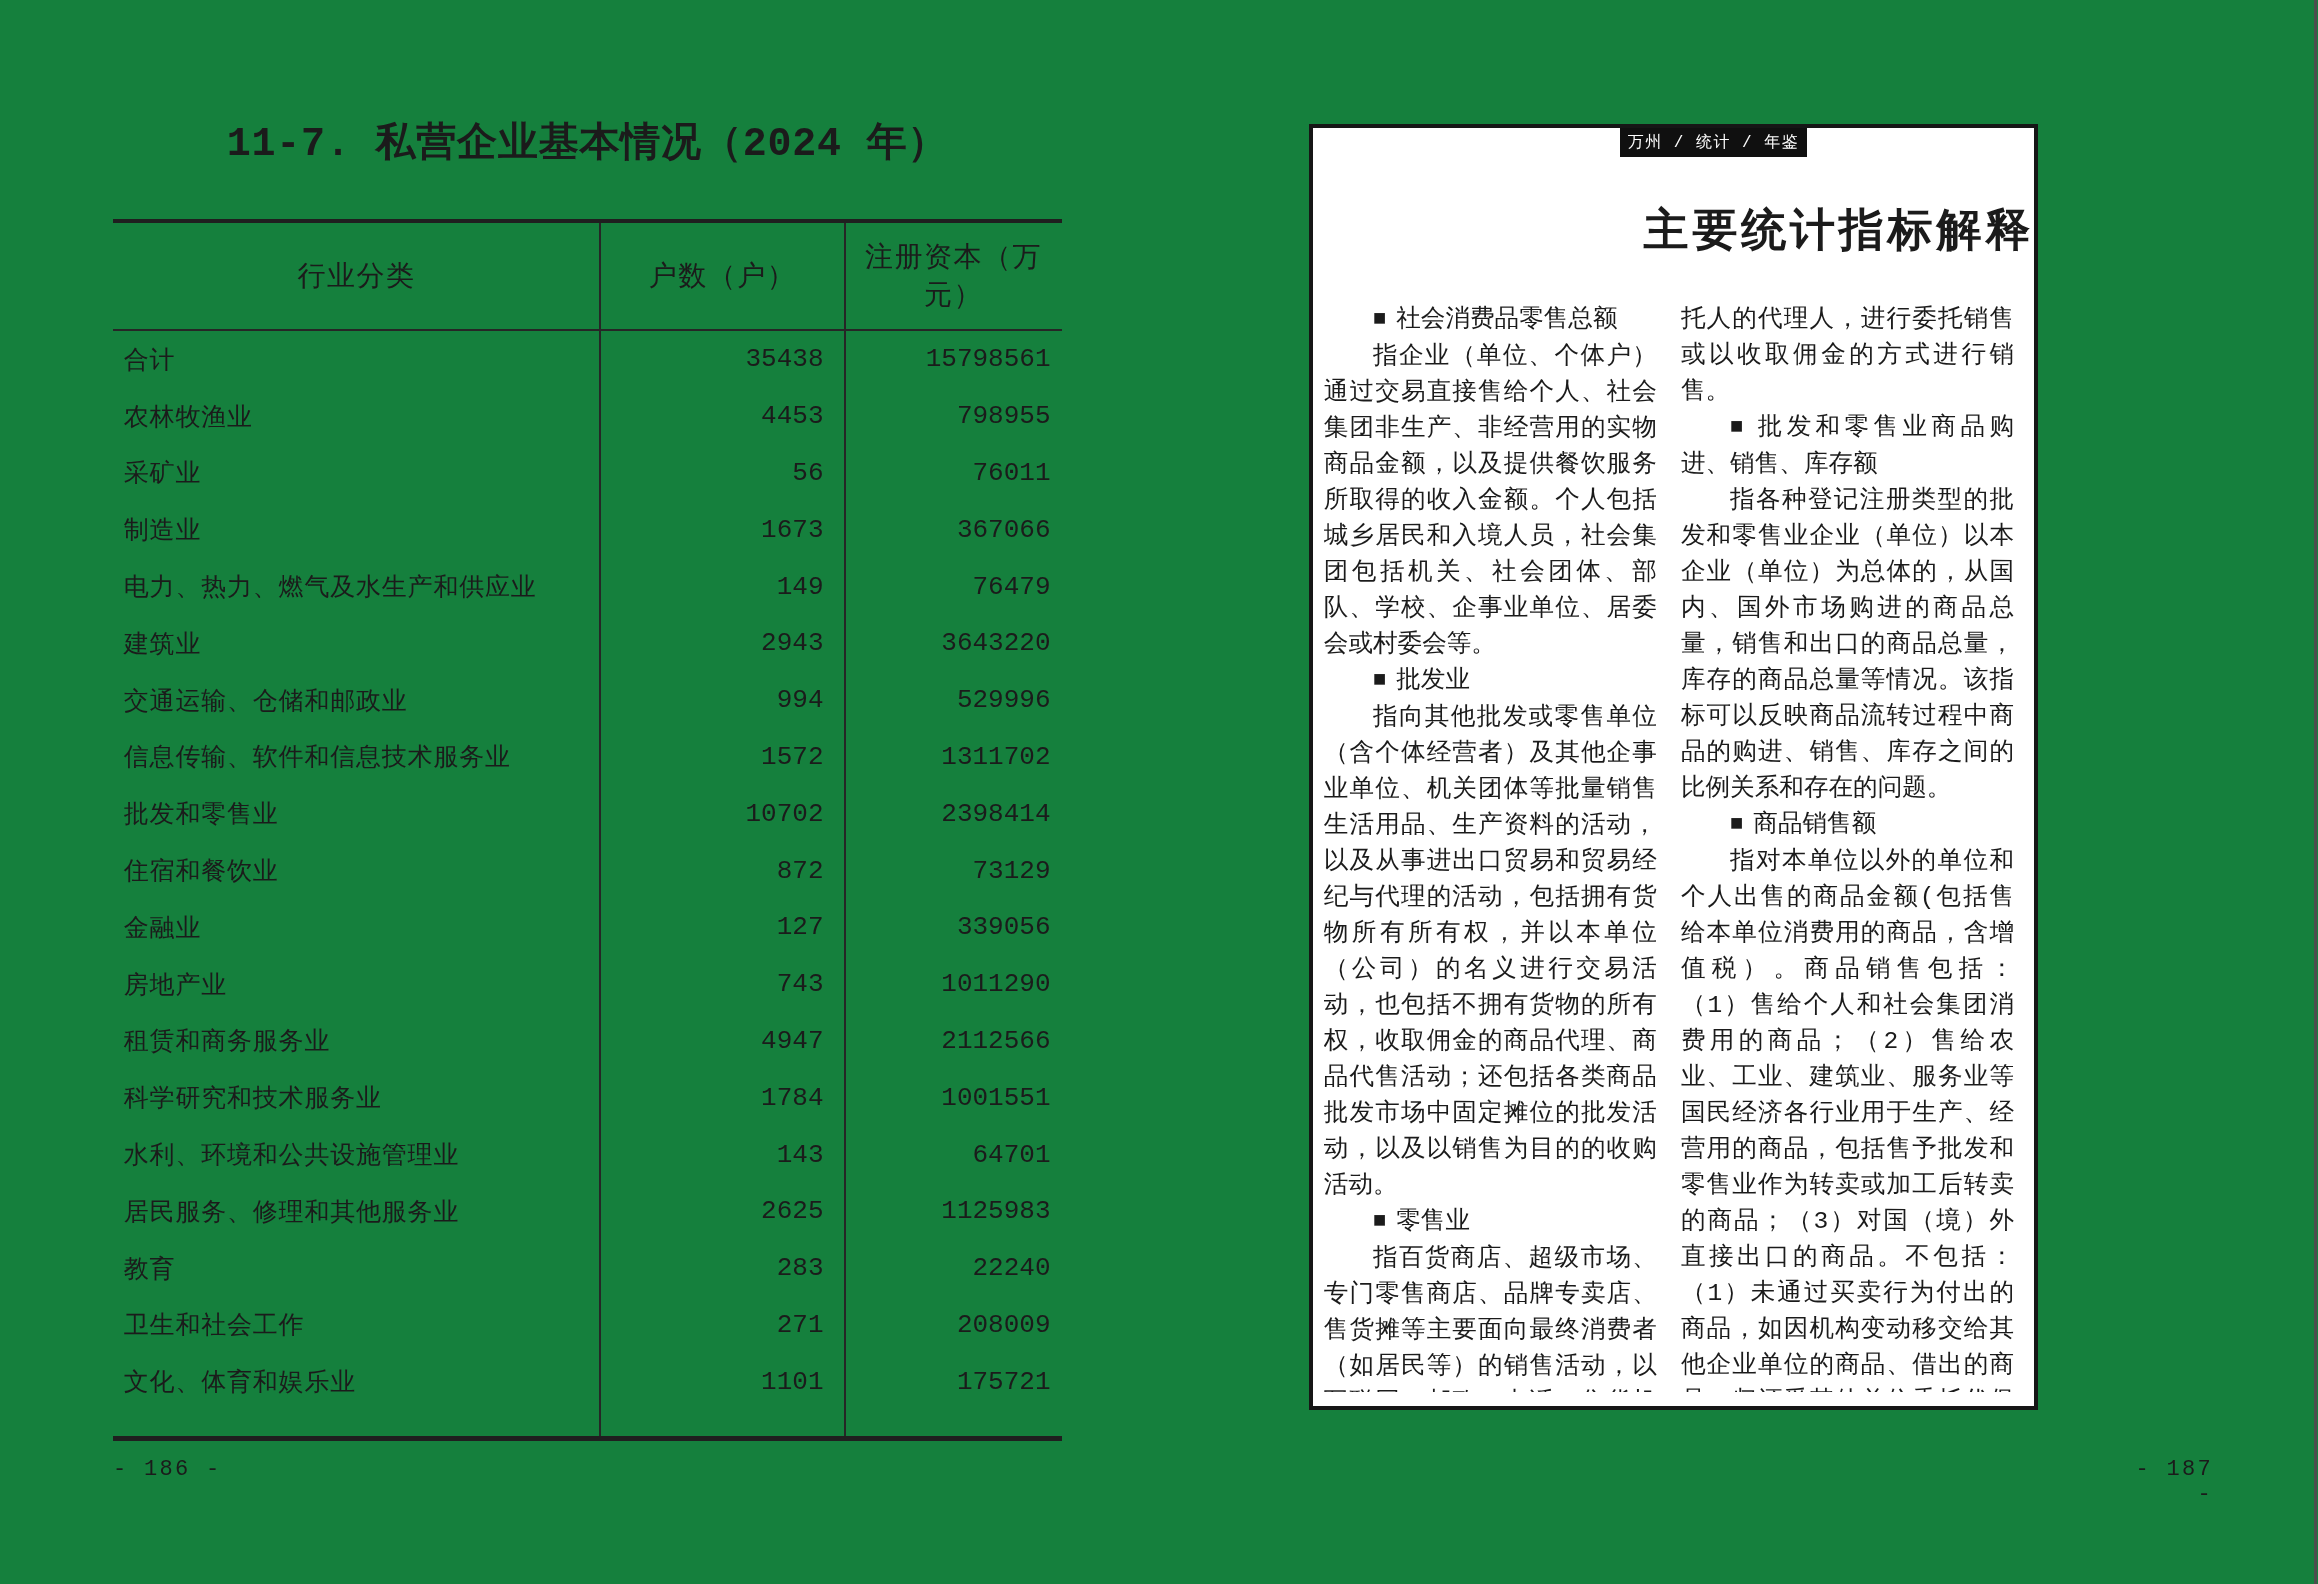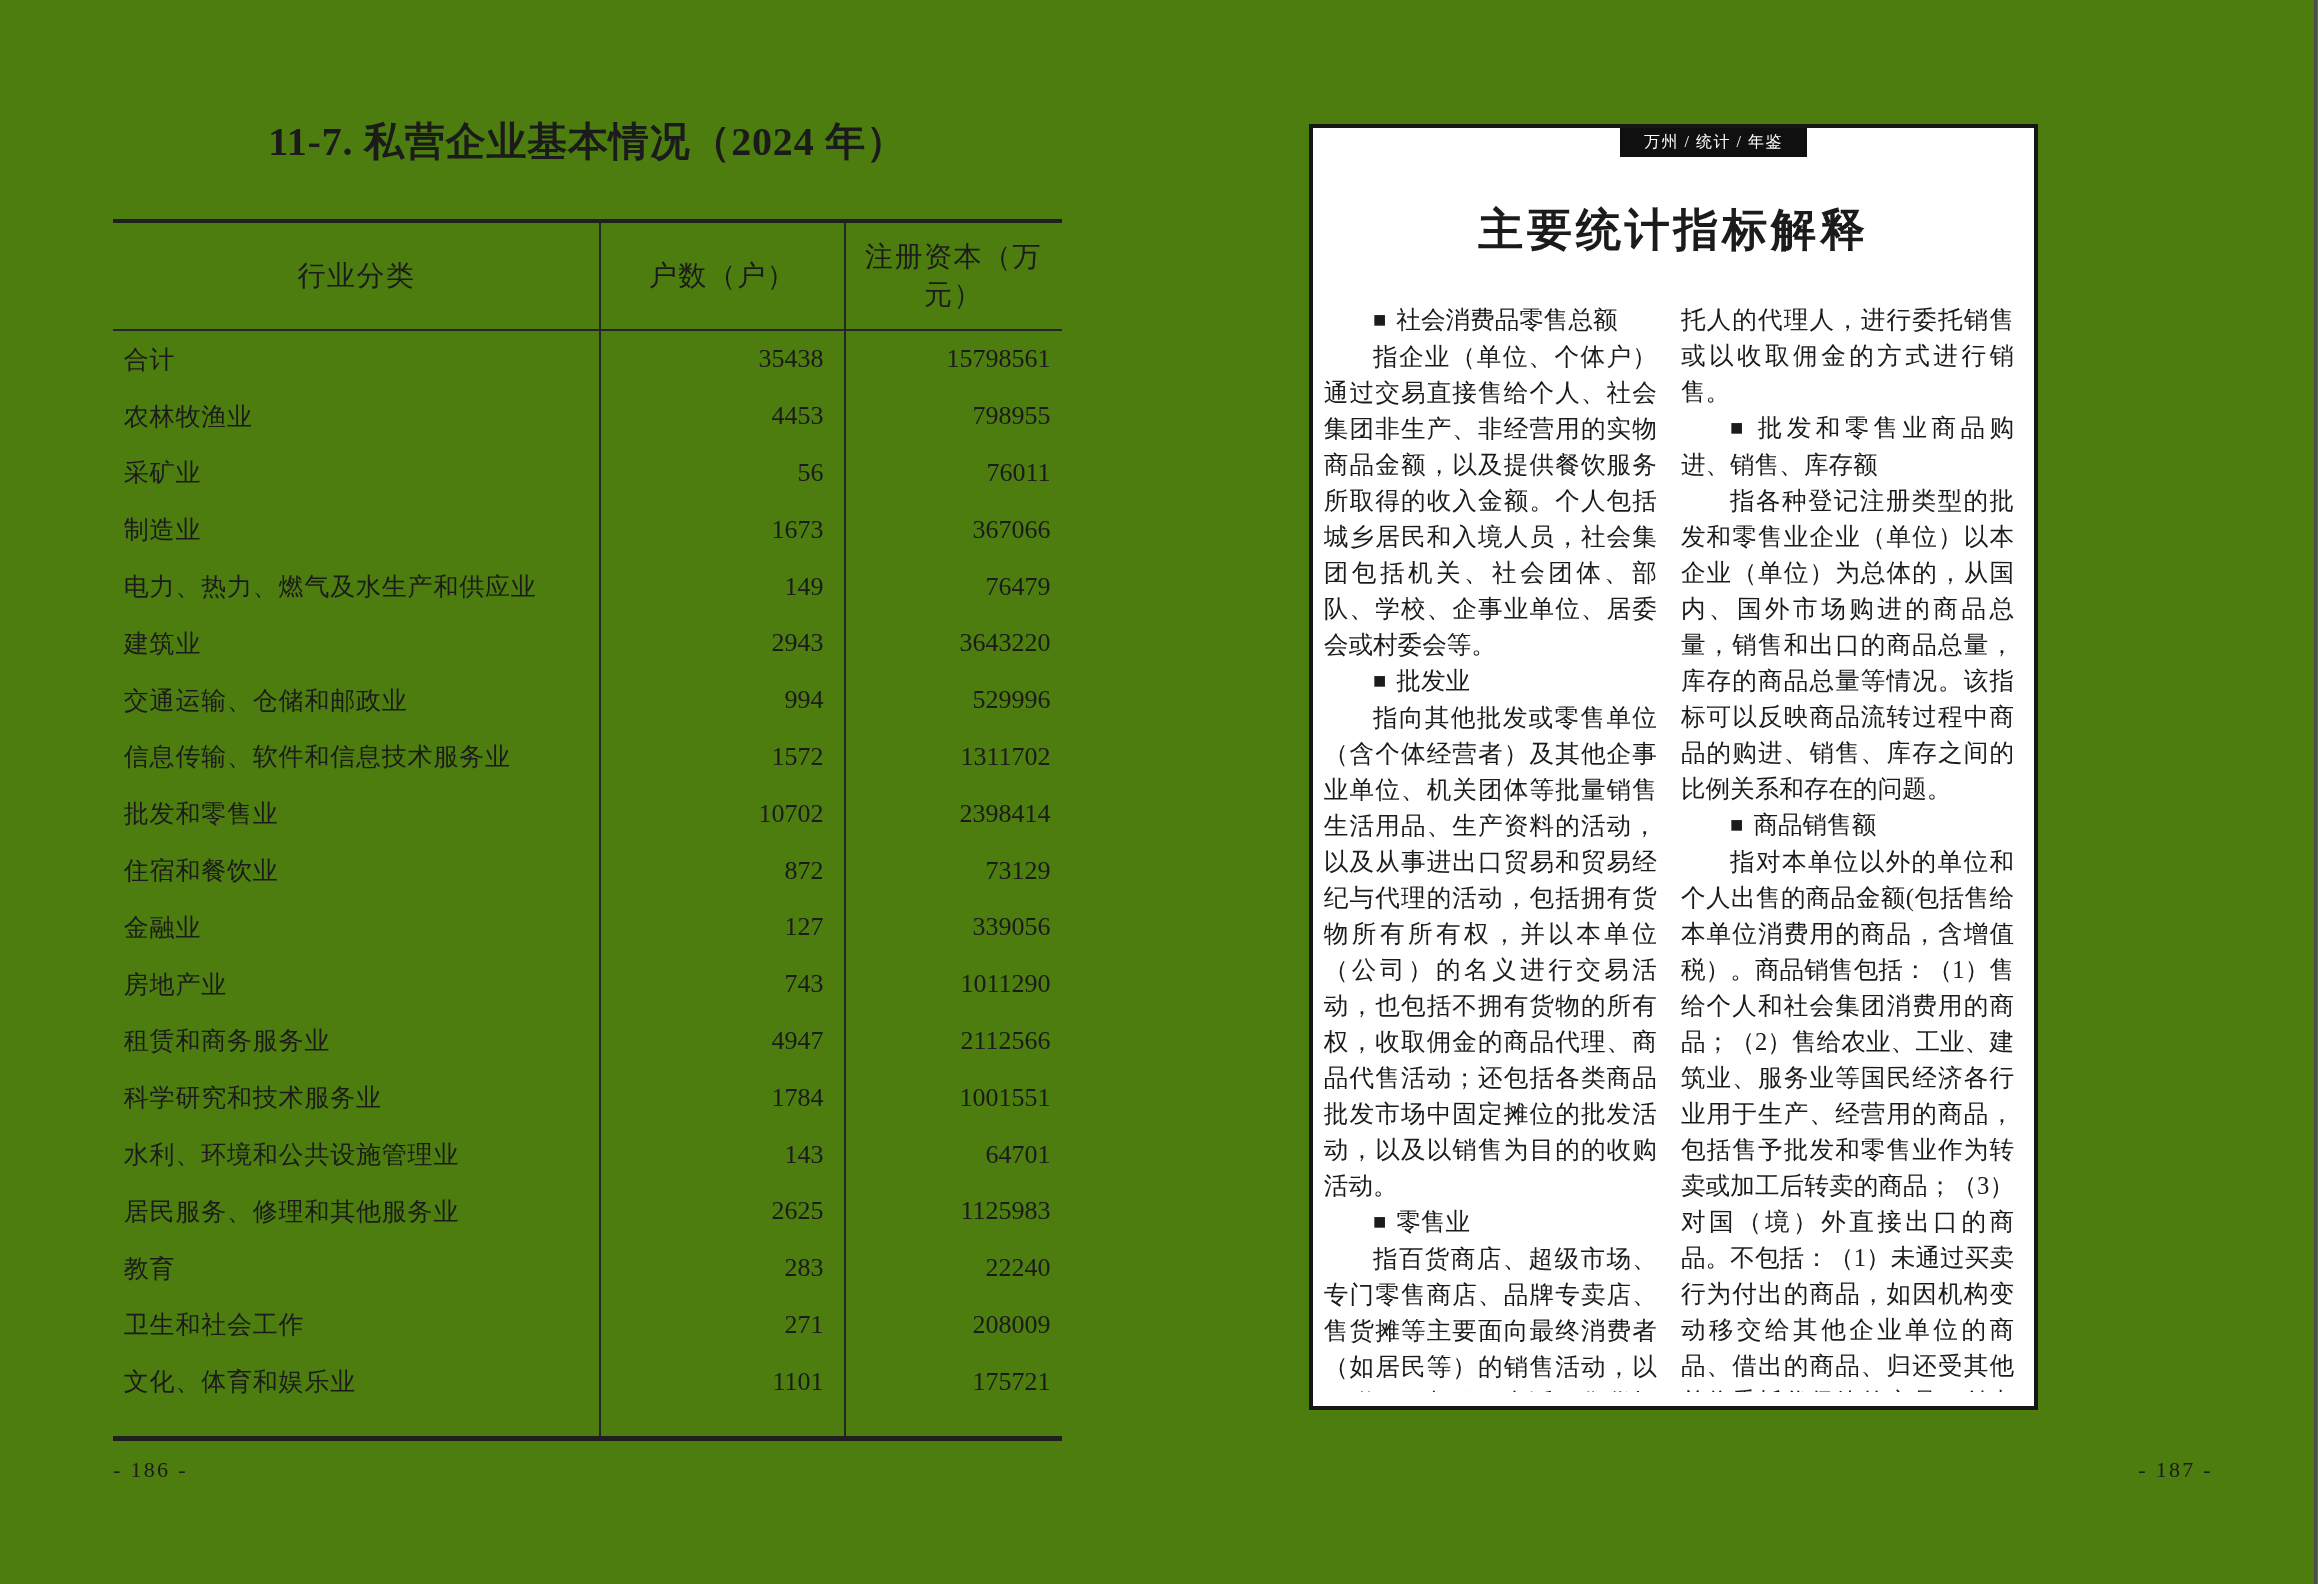--- a/index.html
+++ b/index.html
@@ -1,18 +1,18 @@
 <!DOCTYPE html>
 <html style="font-size:12.3px"><head>
 <meta charset="utf-8">
 <style>
   html,body{margin:0;padding:0;background:#e8e8e8;}
   .canvas{
-    position:relative;width:2319px;height:1584px;background:#4d7c0f;overflow:hidden;
-    font-family:Liberation Serif, serif;color:#1b1b1b;
+    position:relative;width:2319px;height:1584px;background:#15803d;overflow:hidden;
+    font-family:Liberation Mono, monospace;color:#1b1b1b;
   }
   
   .left-title{
     position:absolute;left:113px;top:114px;width:949px;margin:0;
     text-align:center;font-size:40px;font-weight:700;letter-spacing:0.8px;
   }
   .stat-table{
     position:absolute;left:113px;top:219px;width:949px;height:1222px;
     box-sizing:border-box;border-top:4.6px solid #1f1f1f;border-bottom:5.4px solid #1f1f1f;
   }
@@ -37,21 +37,21 @@
   .idx-box{
     position:absolute;left:1309px;top:124px;width:729px;height:1286px;
     box-sizing:border-box;border:4.6px solid #161616;background:#fff;
   }
   .badge{
     position:absolute;top:0;left:307px;width:187px;height:29px;background:#101010;
     color:#fff;display:flex;align-items:center;justify-content:center;
     font-size:16px;letter-spacing:1.5px;white-space:nowrap;
   }
   .idx-title{
-    position:absolute;top:72px;left:0;width:100%;margin:0;text-align:center;
+    position:absolute;top:72px;left:0;width:100%;margin:0;text-align:right;
     font-size:45px;font-weight:600;letter-spacing:3.8px;
   }
   .cols{
     position:absolute;top:174px;left:10.8px;right:20px;bottom:14px;
     display:flex;gap:24px;overflow:hidden;
   }
   .col{flex:1 1 0;font-size:24.6px;line-height:36px;text-align:justify;overflow:hidden;}
   .sec-h{text-indent:2em;white-space:normal;}
   .sec-h .bullet{display:inline-block;text-indent:0;margin-right:10px;font-size:22px;position:relative;top:-1.5px;}
   .para{margin:0;text-indent:2em;}

